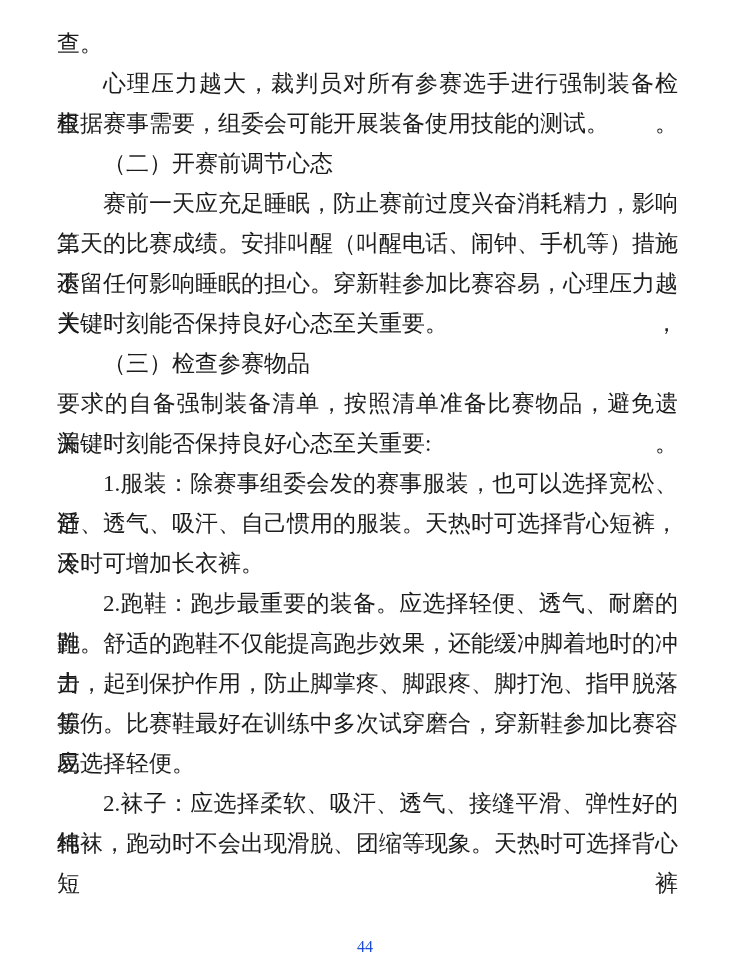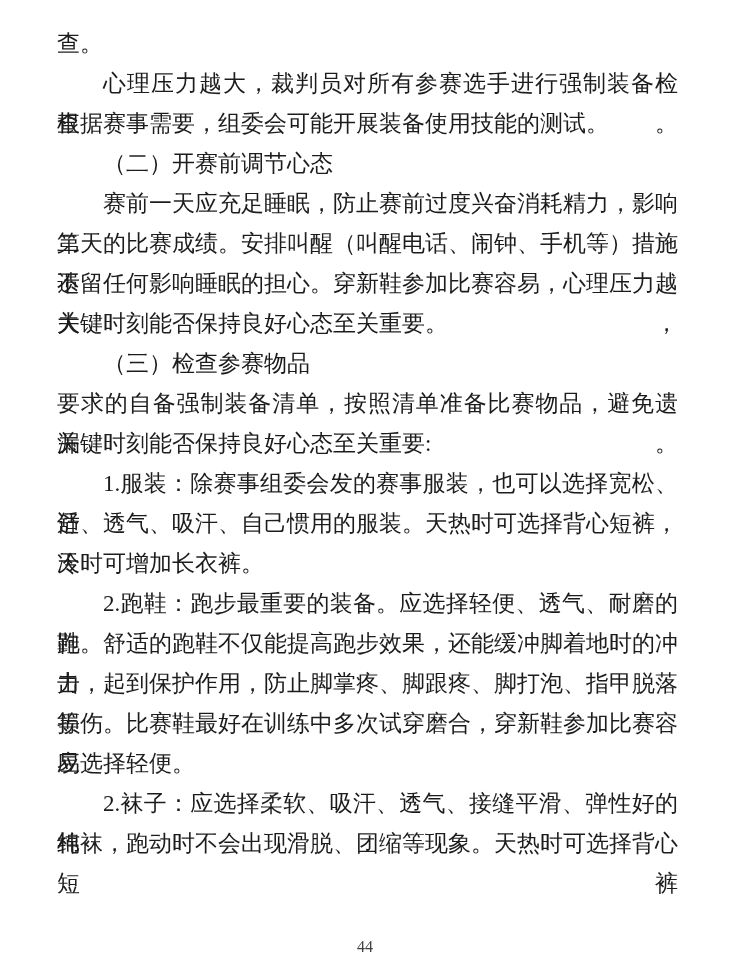--- a/index.html
+++ b/index.html
@@ -39,21 +39,21 @@
     text-indent: 2em;
   }
   .pagenum {
     position: absolute;
     left: 0;
     bottom: 20px;
     width: 100%;
     text-align: center;
     font-size: 16px;
     line-height: 20px;
-    color: #404040;
+    color: #1d4ed8;
   }
 </style>
 </head>
 <body>
 
 <div class="page">
   <div class="textblock">
       <div class="line">查。</div>
       <div class="line indent justify">心理压力越大，裁判员对所有参赛选手进行强制装备检查。</div>
       <div class="line">根据赛事需要，组委会可能开展装备使用技能的测试。</div>

